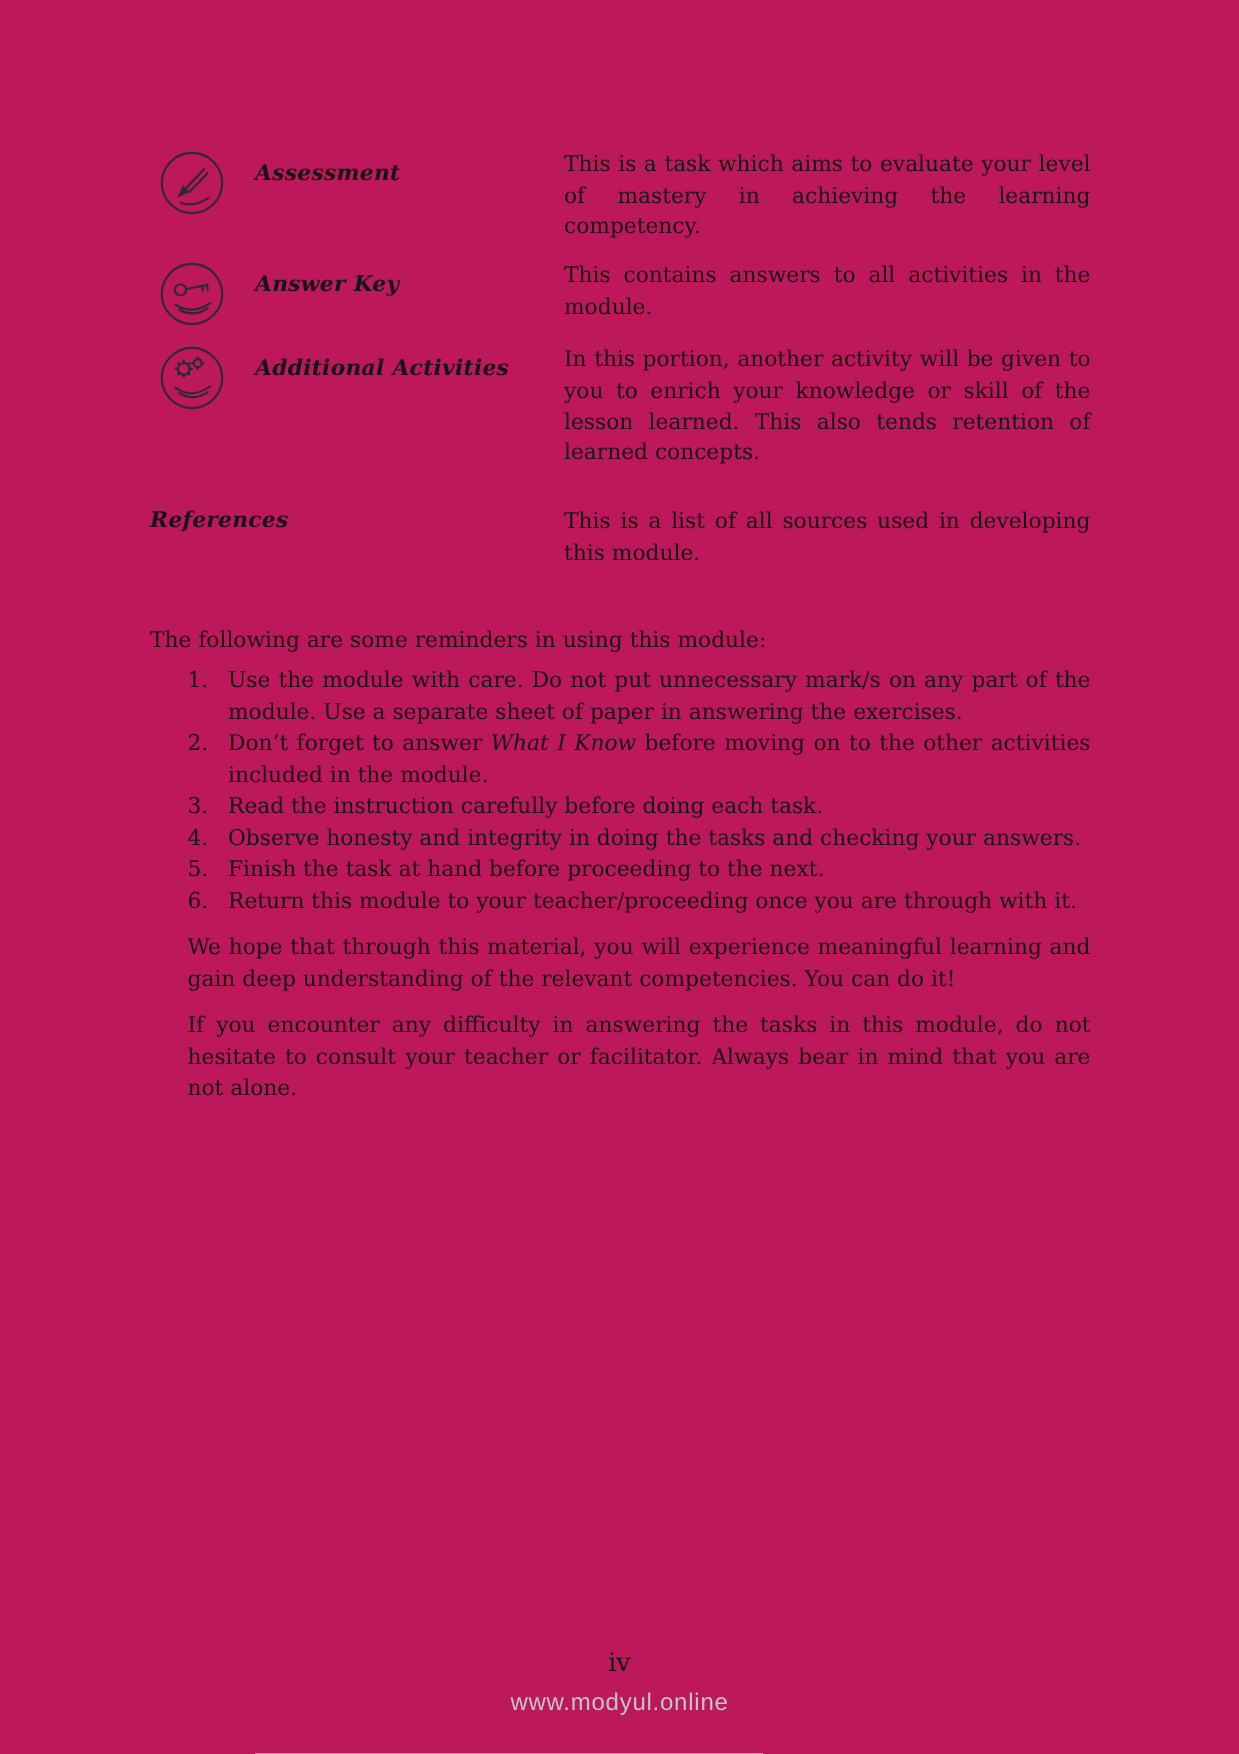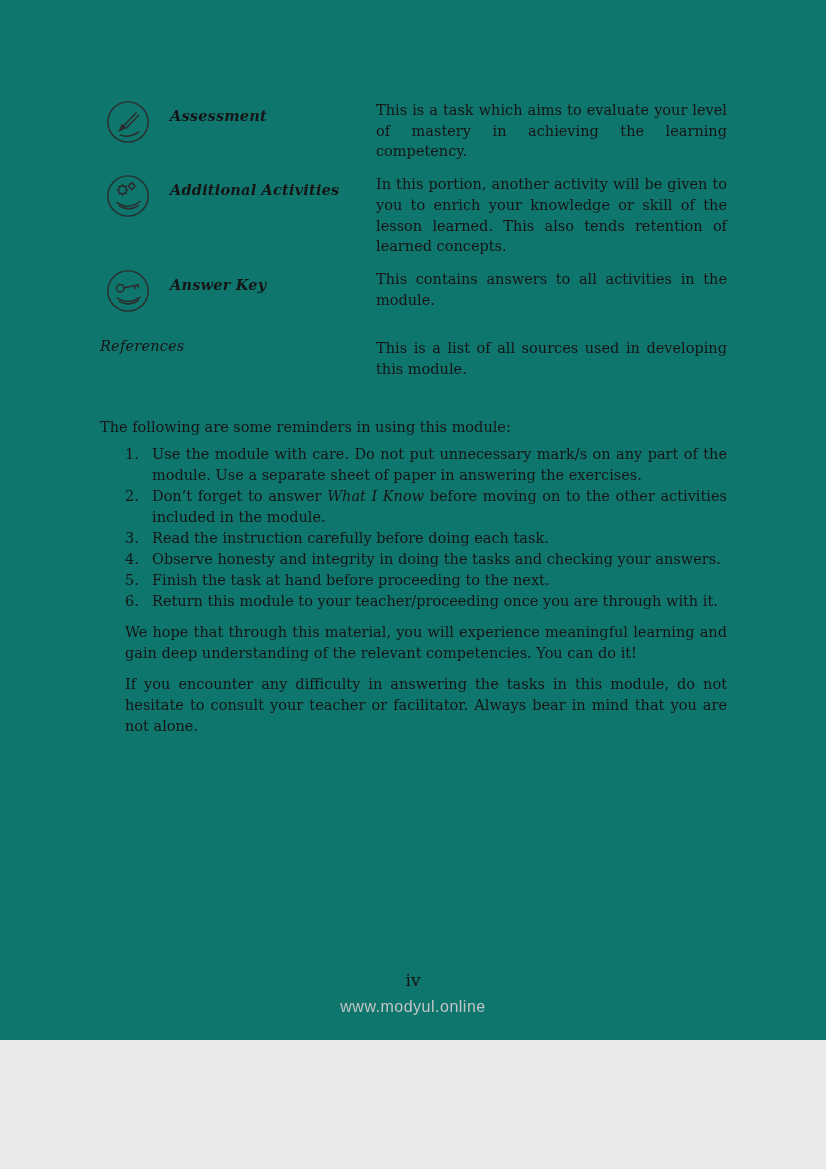--- a/index.html
+++ b/index.html
@@ -1,20 +1,20 @@
 <!DOCTYPE html>
 <html><head>
 <meta charset="utf-8">
 <style>
   html,body { margin:0; padding:0; background:#e9e9e9; }
   .page {
     position:relative;
-    width:826px; height:1040px;
+    width:826px; height:1169px;
     margin:0 auto;
-    background:#0f766e;
+    background:#be185d;
     font-family:"DejaVu Serif","Liberation Serif",serif;
     font-size:14.5px;
     color:#151515;
     box-sizing:border-box;
     padding:100px 99px 0 100px;
     overflow:hidden;
   }
   .icon-row {
     display:grid;
     grid-template-columns:70px 206px 1fr;
@@ -32,21 +32,21 @@
   .row-desc {
     text-align:justify;
     line-height:1.43;
   }
   .end-note { margin-top:44px; }
   .ref-row {
     display:grid;
     grid-template-columns:276px 1fr;
     margin-top:25px;
   }
-  .ref-label { font-weight:normal; font-style:italic; letter-spacing:0.2px; }
+  .ref-label { font-weight:bold; font-style:italic; letter-spacing:0.2px; }
   .ref-desc { text-align:justify; line-height:1.43; }
   .rem-intro { margin-top:39px; }
   .rem-list { margin-top:9px; padding-left:25px; }
   .rem-row { display:flex; line-height:1.45; }
   .rem-num { width:27px; flex:none; }
   .rem-text { flex:1; text-align:justify; }
   .closing {
     margin:10px 0 0 25px;
     text-align:justify;
     line-height:1.45;
@@ -86,45 +86,45 @@
       </svg>
     </div>
     <div class="row-label">Assessment</div>
     <div class="row-desc">This is a task which aims to evaluate your level of mastery in achieving the learning competency.</div>
   </div>
 
   <div class="icon-row">
     <div class="icon-wrap">
       <svg width="44" height="44" viewBox="0 0 40 40" fill="none" stroke="#2b2b2b" stroke-width="1.3" stroke-linecap="round">
         <circle cx="20" cy="20" r="18.3"></circle>
+        <circle cx="13" cy="17.5" r="3.4"></circle>
+        <path d="M16.4 17 L29.5 14.5"></path>
+        <path d="M26 14.9 l0.6 3 M29 14.4 l0.6 3"></path>
+        <path d="M10 26.5 Q20 33 31 25.5"></path>
+        <path d="M12 29.5 Q21 34.5 29.5 28.5"></path>
+      </svg>
+    </div>
+    <div class="row-label">Answer Key</div>
+    <div class="row-desc">This contains answers to all activities in the module.</div>
+  </div>
+
+  <div class="icon-row">
+    <div class="icon-wrap">
+      <svg width="44" height="44" viewBox="0 0 40 40" fill="none" stroke="#2b2b2b" stroke-width="1.3" stroke-linecap="round">
+        <circle cx="20" cy="20" r="18.3"></circle>
         <circle cx="15" cy="14.5" r="3.6"></circle>
         <path d="M15 9.6 v1.5 M15 17.9 v1.5 M10.1 14.5 h1.5 M18.4 14.5 h1.5 M11.6 11.1 l1 1 M17.4 16.9 l1 1 M18.4 11.1 l-1 1 M12.6 16.9 l-1 1"></path>
         <circle cx="23.5" cy="11" r="2.4"></circle>
         <path d="M23.5 7.4 v1 M23.5 13.6 v1 M19.9 11 h1 M26.1 11 h1"></path>
         <path d="M10 26 Q20 33 31 25"></path>
         <path d="M12 29 Q21 34.5 29.5 28.5"></path>
       </svg>
     </div>
     <div class="row-label">Additional Activities</div>
     <div class="row-desc">In this portion, another activity will be given to you to enrich your knowledge or skill of the lesson learned. This also tends retention of learned concepts.</div>
-  </div>
-
-  <div class="icon-row">
-    <div class="icon-wrap">
-      <svg width="44" height="44" viewBox="0 0 40 40" fill="none" stroke="#2b2b2b" stroke-width="1.3" stroke-linecap="round">
-        <circle cx="20" cy="20" r="18.3"></circle>
-        <circle cx="13" cy="17.5" r="3.4"></circle>
-        <path d="M16.4 17 L29.5 14.5"></path>
-        <path d="M26 14.9 l0.6 3 M29 14.4 l0.6 3"></path>
-        <path d="M10 26.5 Q20 33 31 25.5"></path>
-        <path d="M12 29.5 Q21 34.5 29.5 28.5"></path>
-      </svg>
-    </div>
-    <div class="row-label">Answer Key</div>
-    <div class="row-desc">This contains answers to all activities in the module.</div>
   </div>
 
 
   <div class="ref-row">
     <div class="ref-label">References</div>
     <div class="ref-desc">This is a list of all sources used in developing this module.</div>
   </div>
 
   <div class="rem-intro">The following are some reminders in using this module:</div>
 

